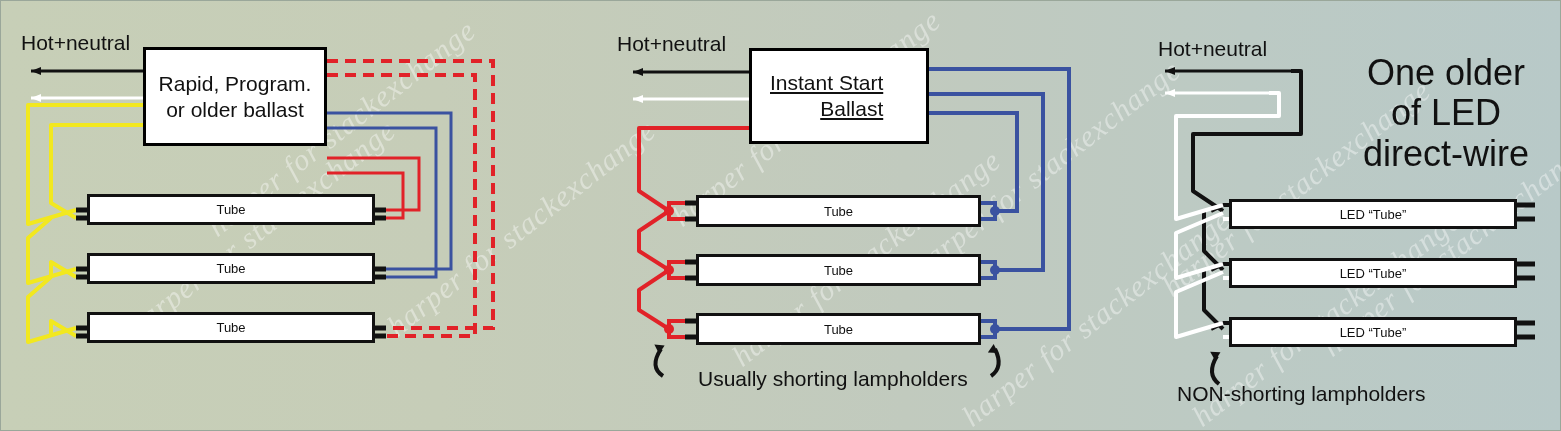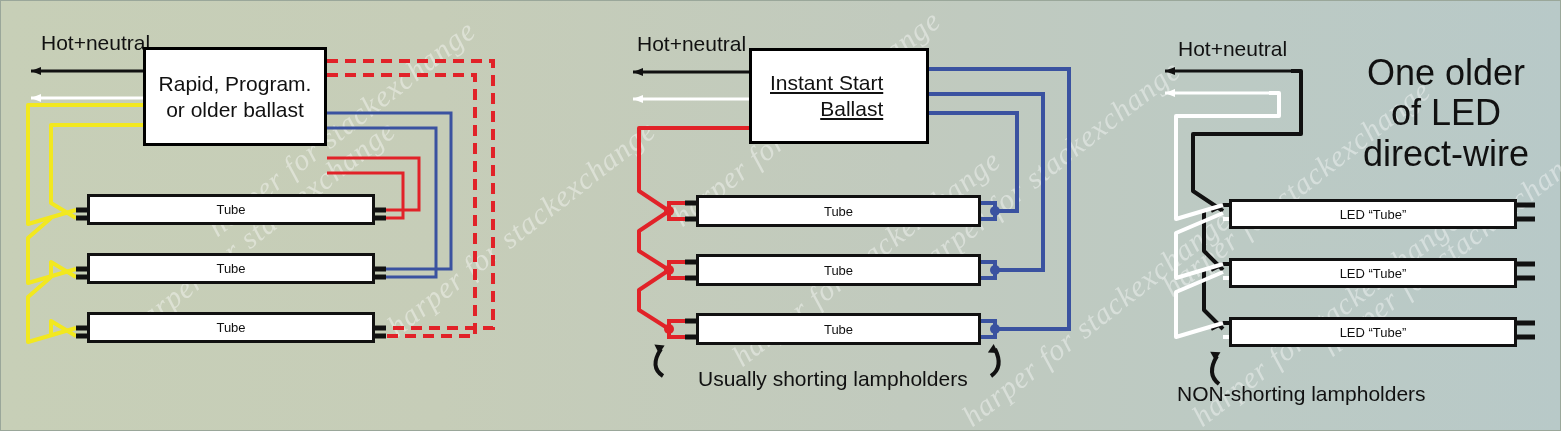--- a/index.html
+++ b/index.html
@@ -30,21 +30,21 @@
     box-sizing:border-box;display:flex;flex-direction:column;
     align-items:center;justify-content:center;
     font-size:21px;color:#111;line-height:1.22;
   }
   .tube{
     position:absolute;background:#fff;border:3px solid #111;
     box-sizing:border-box;display:flex;align-items:center;justify-content:center;
     font-size:13px;color:#111;
   }
   .hn{
-    position:absolute;font-size:21px;color:#111;white-space:nowrap;margin-left:20px;
+    position:absolute;font-size:21px;color:#111;white-space:nowrap;
   }
   .bigtitle{
     position:absolute;font-size:36px;color:#111;line-height:1.12;text-align:center;
     white-space:pre-line;
   }
   .caption{
     position:absolute;font-size:21px;color:#111;white-space:nowrap;
   }
 </style>
 </head>

